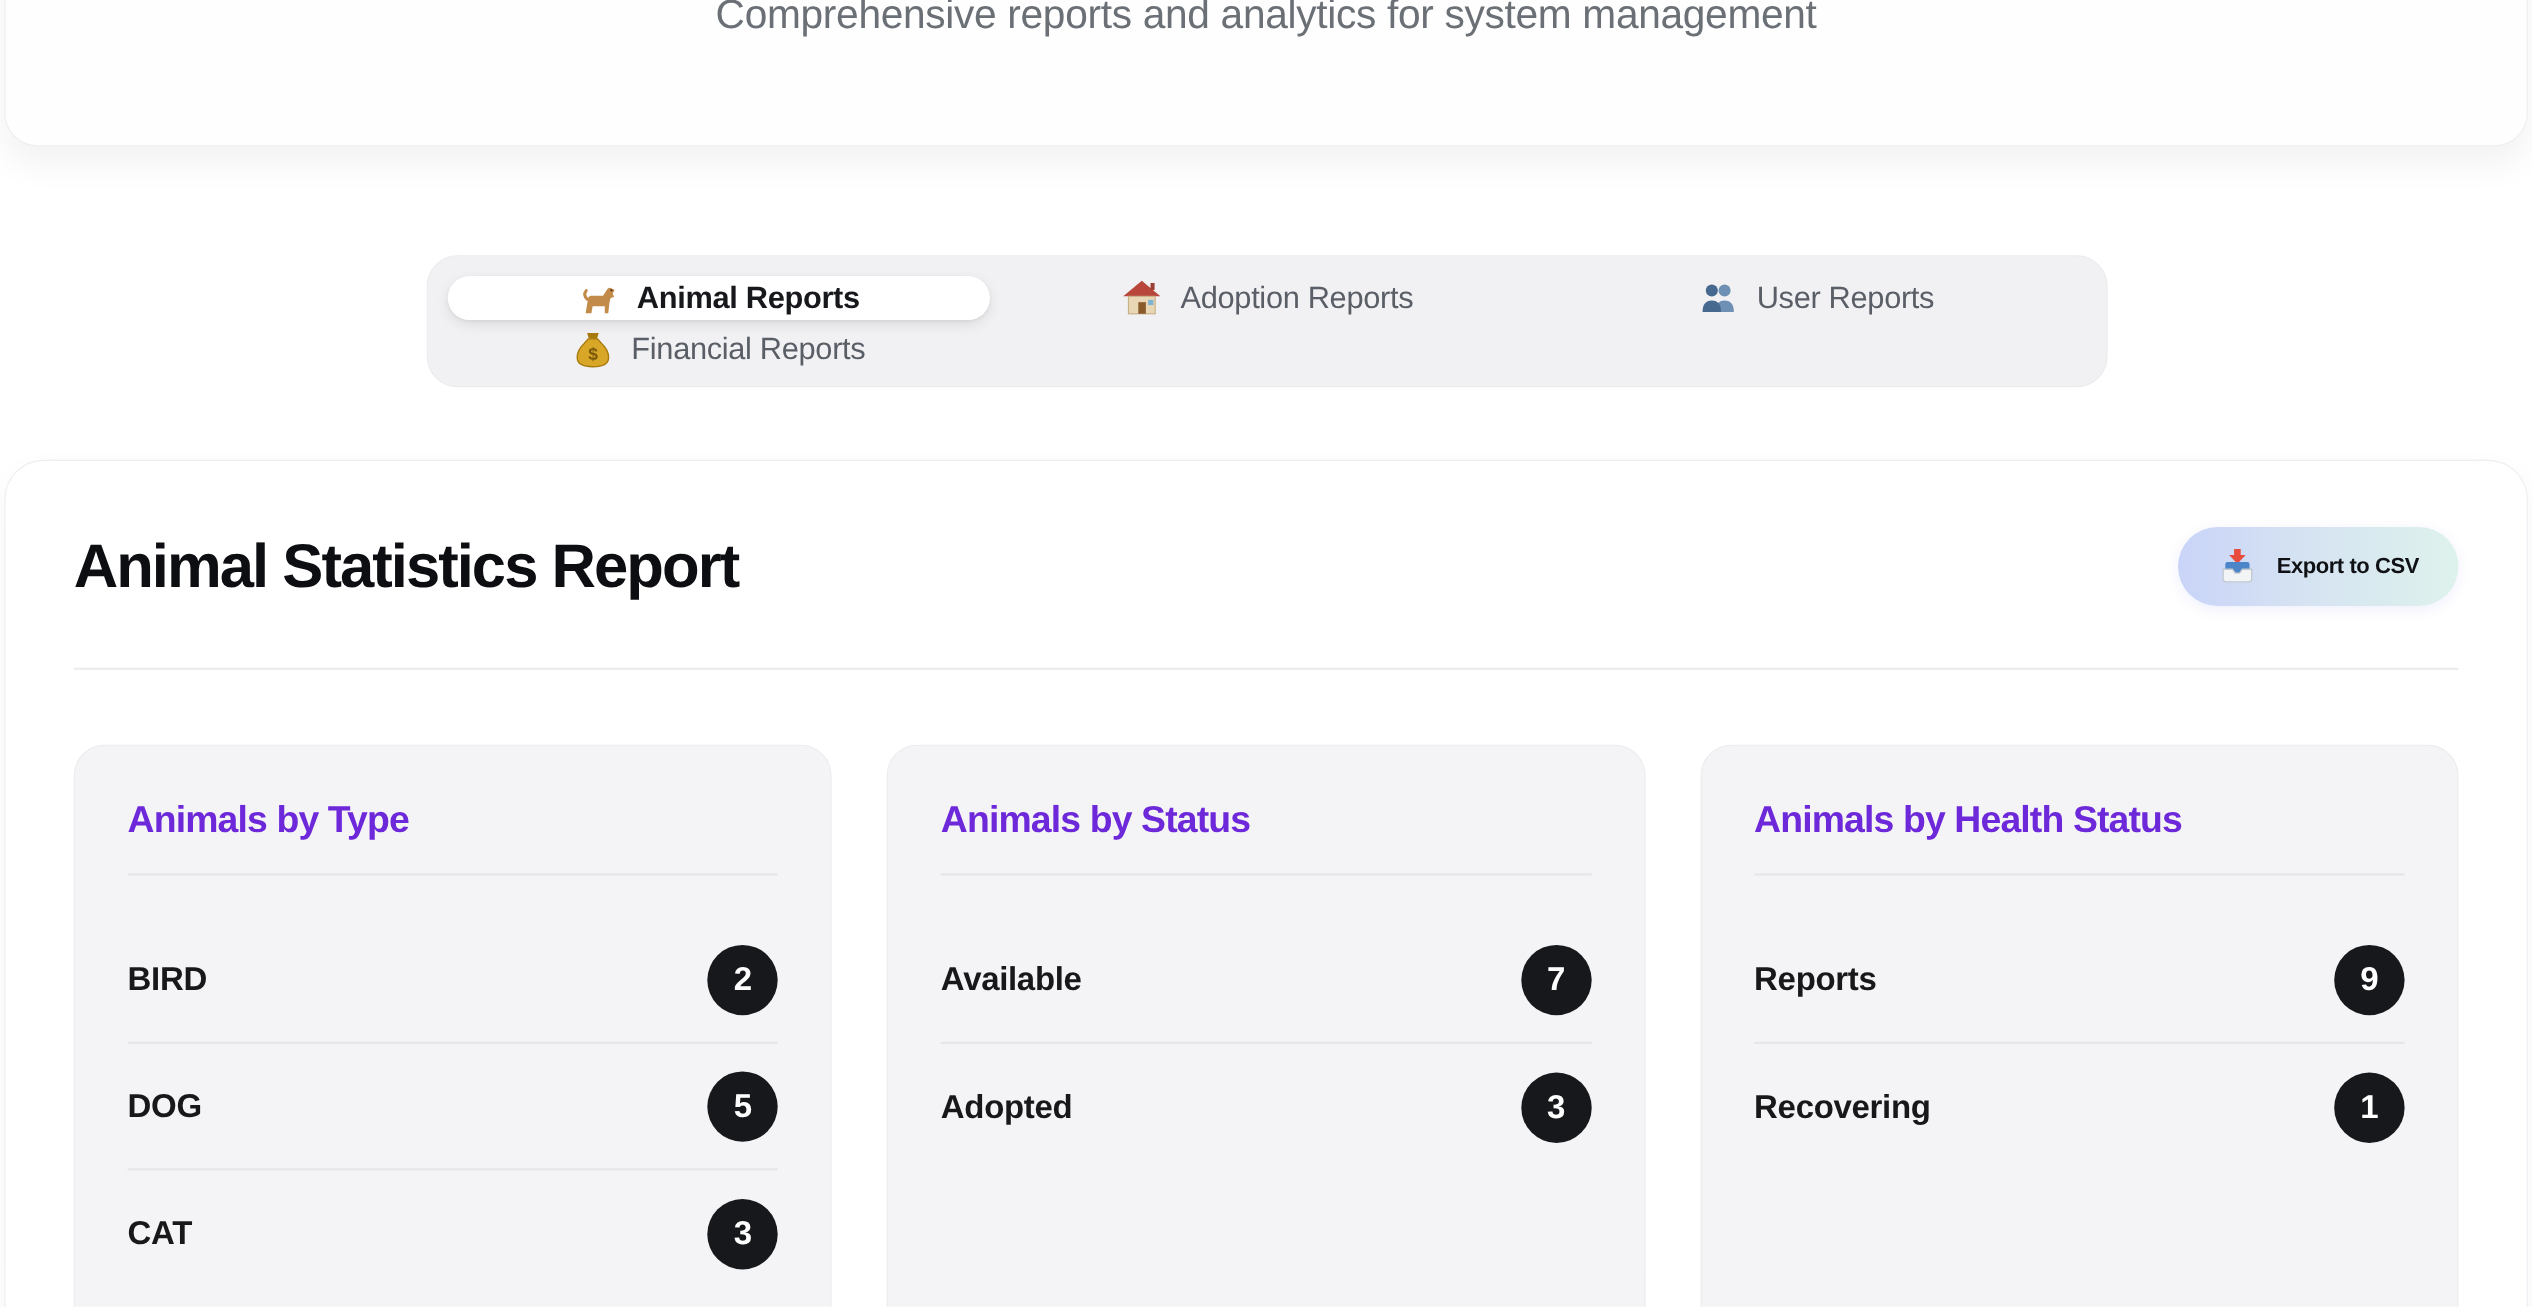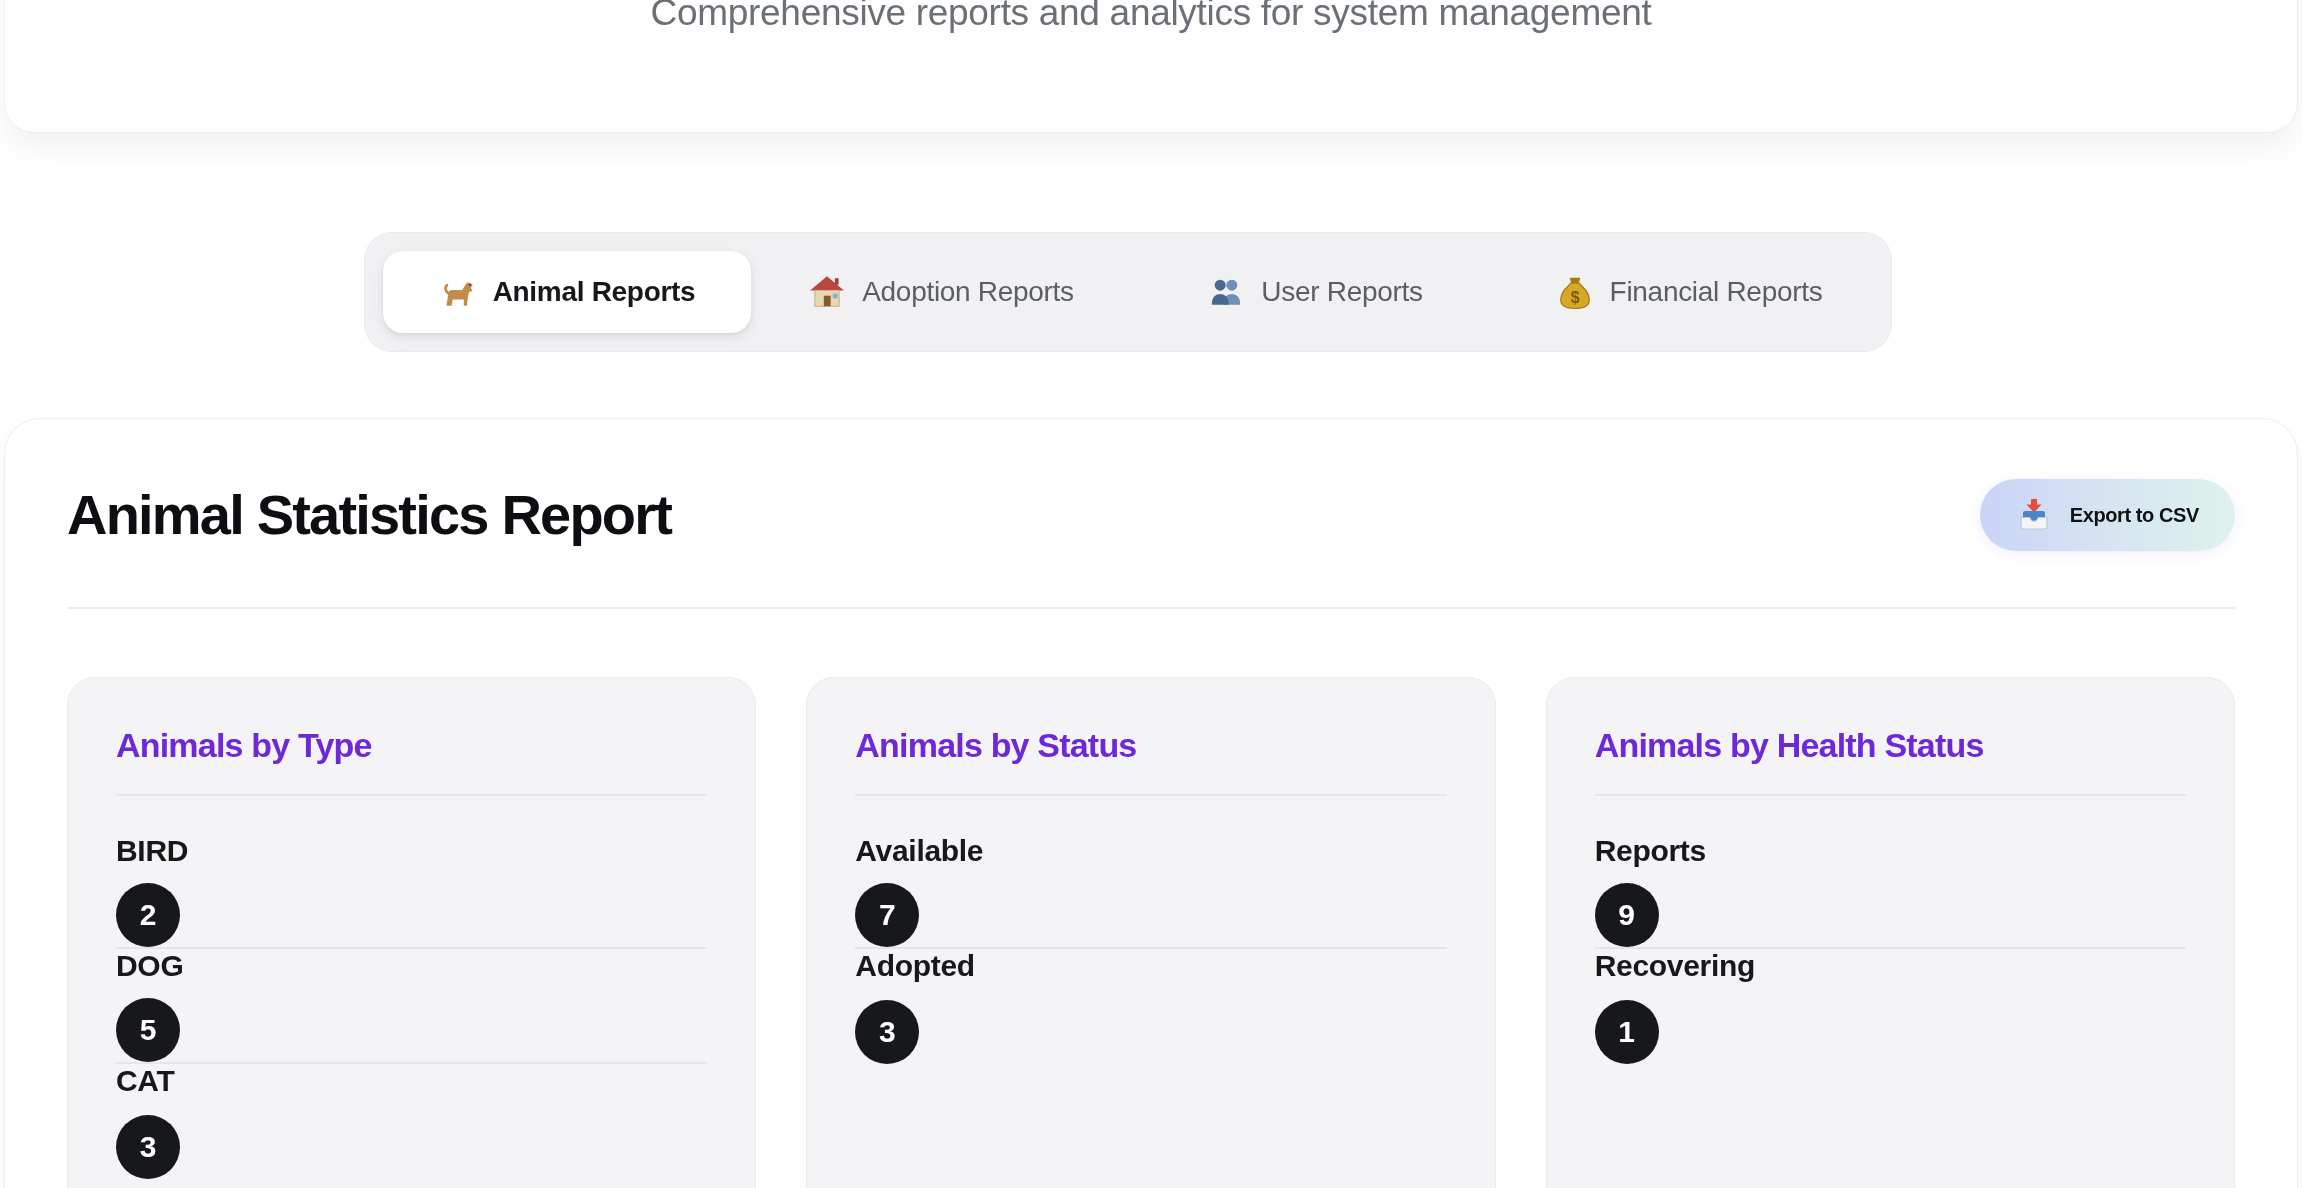--- a/index.html
+++ b/index.html
@@ -21,25 +21,25 @@
   }
   .page-subtitle {
     position: absolute; top: 80px; left: 0; right: 0;
     text-align: center;
     font-size: 37px; line-height: 44px;
     color: #6b7076; letter-spacing: -0.3px;
   }
 
   
   .tablist {
-    position: absolute; left: 364px; top: 232px; width: 1528px; height: 120px;
+    position: absolute; left: 388px; top: 232px; width: 1528px; height: 120px;
     background: #f1f1f3;
     border: 1px solid #ebebee;
     border-radius: 28px;
-    display: grid; grid-template-columns: repeat(4, 1fr);
+    display: grid; grid-template-columns: repeat(3, 1fr);
     padding: 18px; gap: 6px;
   }
   .tab {
     display: flex; align-items: center; justify-content: center; gap: 16px;
     background: transparent; border: none; border-radius: 20px;
     font-family: inherit; font-size: 28px; font-weight: 500;
     color: #5a5e66; letter-spacing: -0.3px; cursor: pointer;
   }
   .tab.active {
     background: #ffffff; color: #17181b; font-weight: 700;
@@ -90,23 +90,22 @@
   }
   .stat-card-title {
     margin: 46px 0 0 0;
     font-size: 34px; line-height: 42px; font-weight: 700;
     letter-spacing: -0.8px; color: #6d28d9;
   }
   .stat-card-divider { height: 2px; background: #e6e6ea; margin-top: 28px; }
   .stat-list { list-style: none; margin: 38px 0 0 0; padding: 0; }
   .stat-row {
     height: 115px;
-    display: flex; align-items: flex-start; justify-content: space-between;
+    display: flex; align-items: center; justify-content: space-between;
     border-bottom: 2px solid #e6e6ea;
-    flex-direction: column;
   }
   .stat-row:last-child { border-bottom: none; }
   .stat-label { font-size: 30px; font-weight: 600; color: #18181b; letter-spacing: -0.3px; }
   .stat-badge {
     min-width: 64px; height: 64px; border-radius: 50%;
     background: #17181b; color: #ffffff;
     font-size: 30px; font-weight: 700;
     display: flex; align-items: center; justify-content: center;
   }
 </style>

